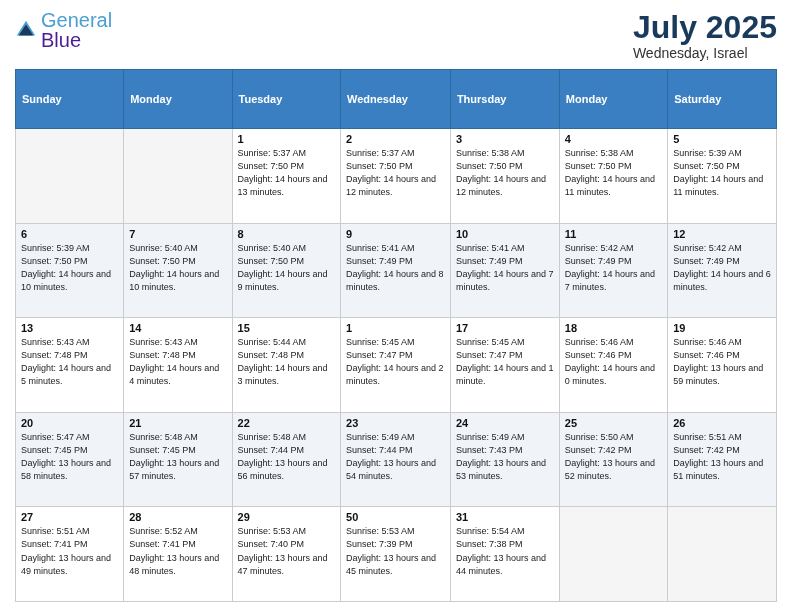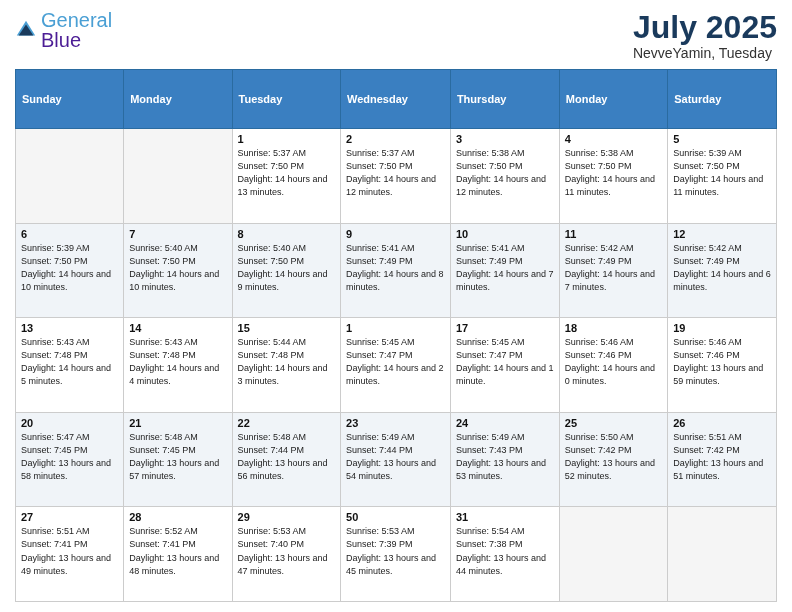--- a/index.html
+++ b/index.html
@@ -109,21 +109,21 @@
         <div class="logo-text">
           <span>General</span>
         </div>
         <div class="logo-text">
           <span style="color:#4c1d95">Blue</span>
         </div>
       </div>
     </div>
     <div class="title-block">
       <div class="month-title">July 2025</div>
-      <div class="subtitle">NevveYamin, Tuesday</div>
+      <div class="subtitle">Wednesday, Israel</div>
     </div>
   </div>
 
   <table class="calendar">
     <thead>
       <tr>
         <th>Sunday</th>
         <th>Monday</th>
         <th>Tuesday</th>
         <th>Wednesday</th>

